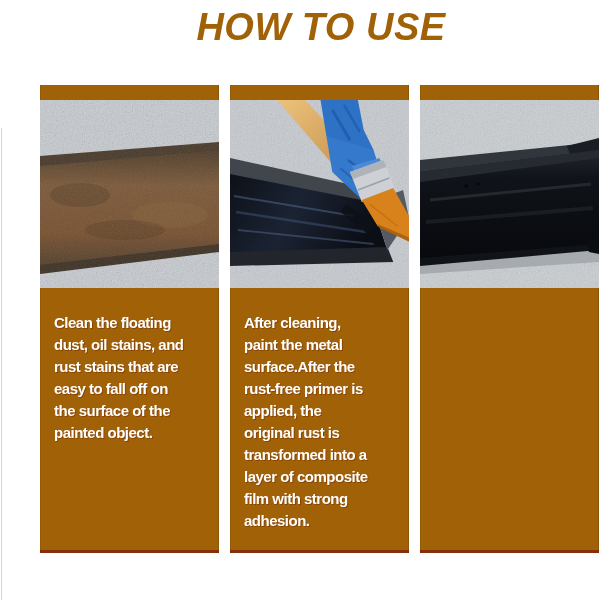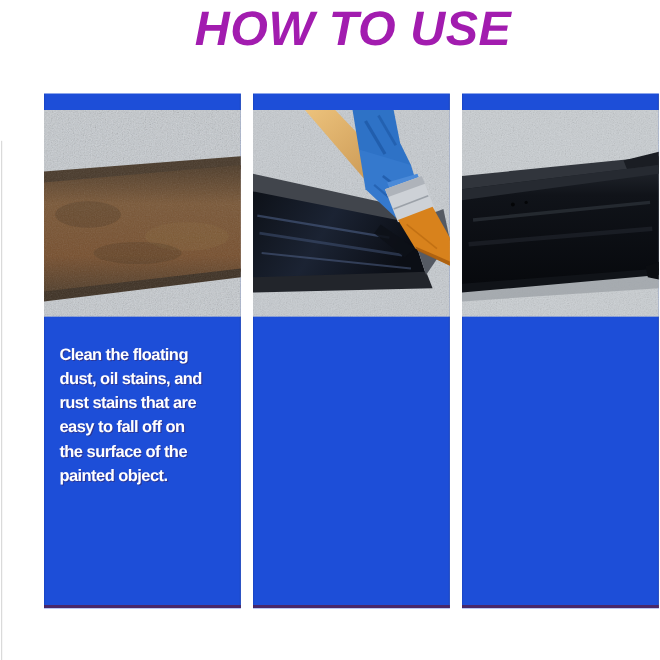--- a/index.html
+++ b/index.html
@@ -7,33 +7,33 @@
     width:600px;height:600px;background:#ffffff;
     font-family:"Liberation Sans", sans-serif;
     position:relative;overflow:hidden;
   }
   .stage{position:absolute;inset:0;}
   .page-edge{position:absolute;left:1px;top:128px;width:1px;height:472px;background:#d6d6d6;}
   .title{
     position:absolute;top:4px;left:0;right:0;
     margin:0;padding-left:42px;
     text-align:center;
-    font-size:44px;line-height:46px;
+    font-size:38px;line-height:46px;
     font-weight:700;font-style:italic;
     letter-spacing:0.5px;
-    color:#a21caf;
+    color:#a16207;
     white-space:nowrap;
   }
   .panels{
     position:absolute;top:85px;left:40px;
     display:flex;gap:11px;
   }
   .panel{
     width:179px;height:468px;
-    background:#1d4ed8;
+    background:#a16207;
     padding-top:15px;
     box-sizing:border-box;
     box-shadow:inset 0 -3px 0 rgba(110,10,15,.55), inset -1px 0 0 rgba(0,0,0,.12), inset 1px 0 0 rgba(0,0,0,.08);
   }
   .photo{display:block;width:179px;height:188px;}
   .panel.mid .photo{width:179px;}
   .photo svg{display:block;width:100%;height:100%;}
   .caption{
     margin:24px 10px 0 14px;
     color:#ffffff;
@@ -133,20 +133,30 @@
           <polygon points="122,72 156,60 159,67 125,79" fill="#aeb3ba"></polygon>
           <path d="M130,90 L162,78" stroke="#8f959c" stroke-width="1.5" opacity="0.8" fill="none"></path>
 
           <polygon points="134,100 166,88 183,118 183,142 150,126" fill="#d8821c"></polygon>
           <polygon points="150,124 183,138 183,142 152,128" fill="#a85d0e" opacity="0.85"></polygon>
           <path d="M142,104 L170,126" stroke="#b96a10" stroke-width="1.5" opacity="0.7" fill="none"></path>
 
           <polygon points="118,104 150,126 140,134 112,112" fill="#0d1018" opacity="0.85"></polygon>
         </svg>
       </div>
+      <p class="caption">After cleaning,
+paint the metal
+surface.After the
+rust-free primer is
+applied, the
+original rust is
+transformed into a
+layer of composite
+film with strong
+adhesion.</p>
     </section>
 
     <section class="panel">
       <div class="photo">
         <svg viewBox="0 0 178 188" preserveAspectRatio="none" aria-hidden="true">
           <rect width="178" height="188" fill="#c9ced2"></rect>
           <rect width="178" height="188" filter="url(#noiseF)" opacity="0.38"></rect>
           <polygon points="0,158 178,148 178,162 0,174" fill="#9da3a8" opacity="0.8"></polygon>
           <polygon points="0,60 178,42 178,52 0,74" fill="#31353c"></polygon>
           <polygon points="146,46 178,38 178,50 150,56" fill="#1a1d23"></polygon>

